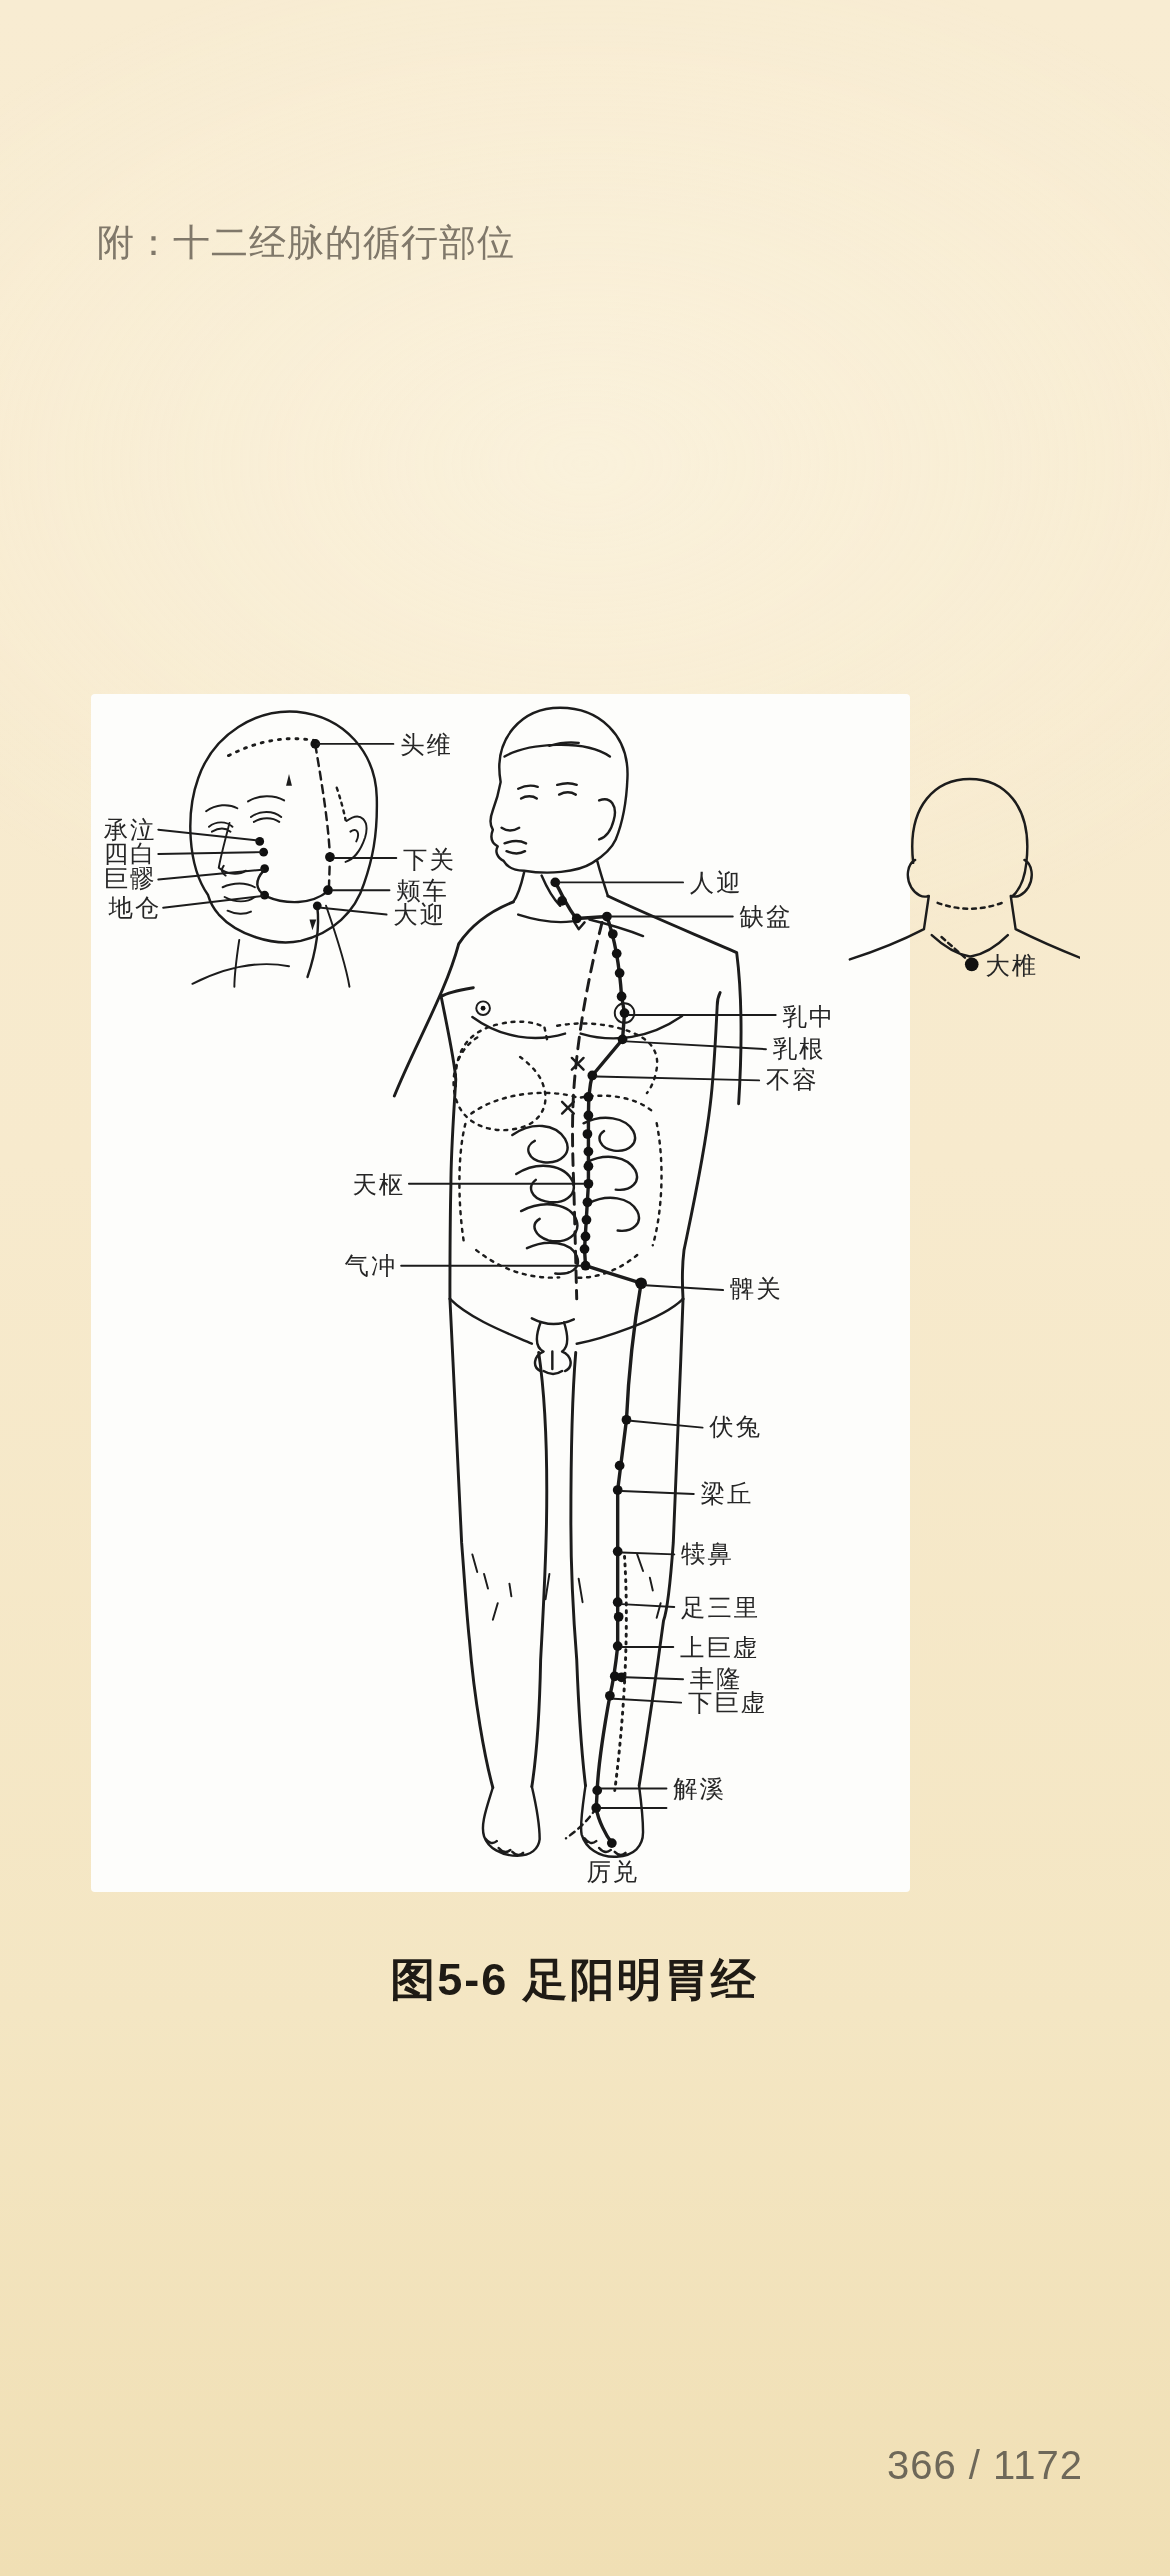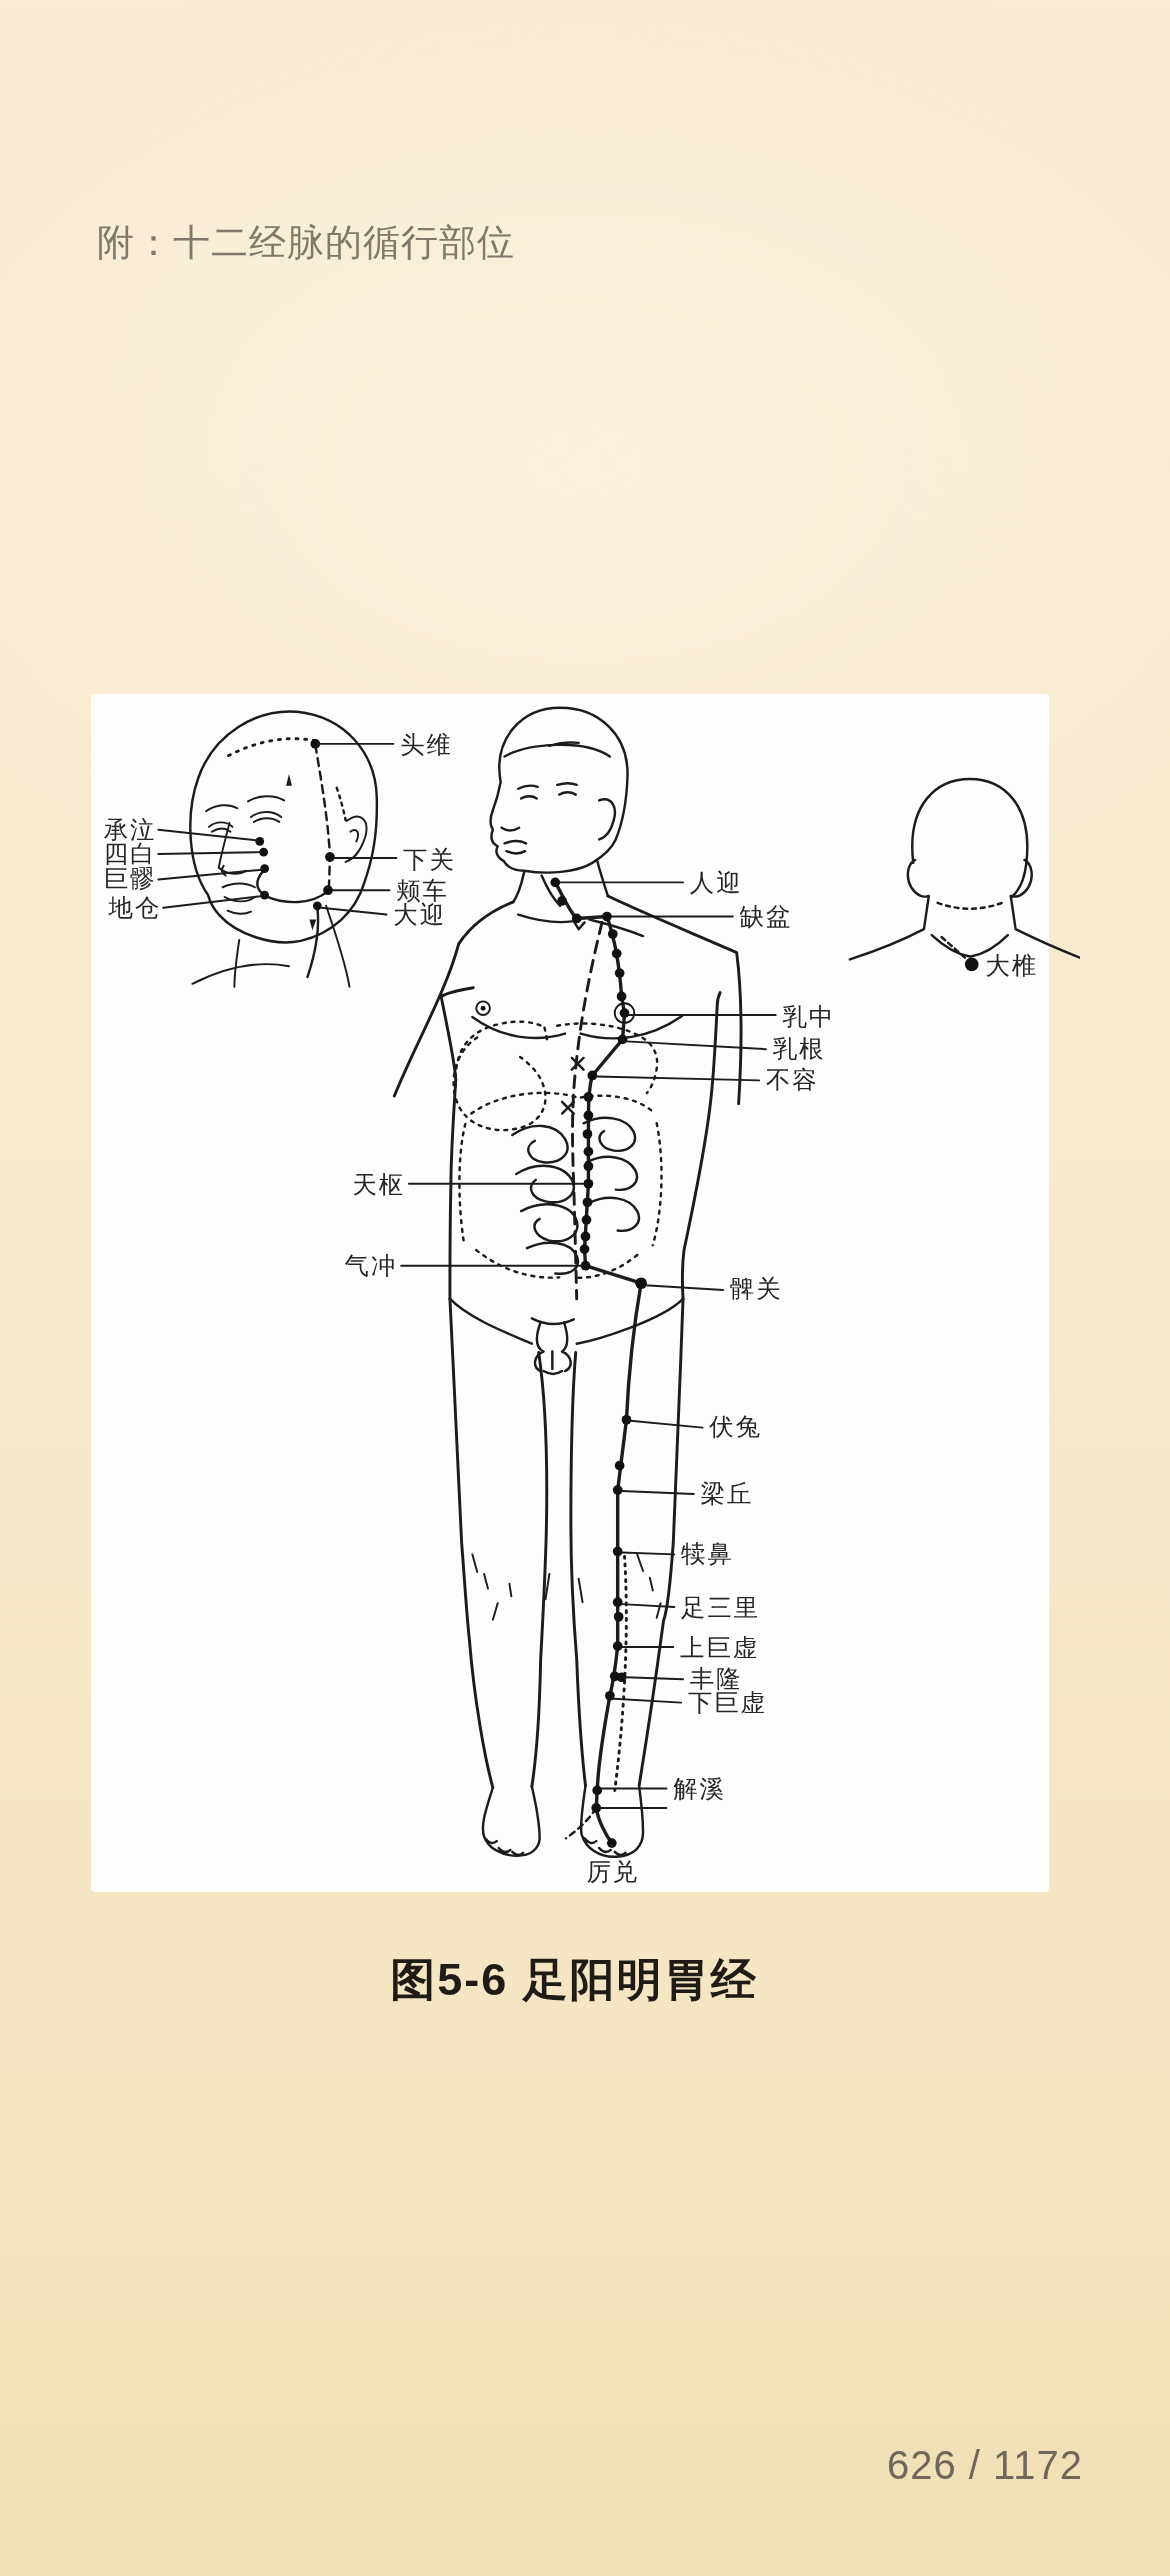--- a/index.html
+++ b/index.html
@@ -8,21 +8,21 @@
     background:
       radial-gradient(ellipse 1366px 878px at 50% 18%, rgba(255,252,240,.35), rgba(255,252,240,0) 60%),
       linear-gradient(180deg,#f8ecd2 0%,#f7eacd 45%,#f4e6c3 78%,#f0dfb4 100%);
     font-family:"Liberation Sans",sans-serif;
   }
   .header{
     position:absolute;left:97px;top:222px;
     font-size:37px;line-height:41px;color:#80786a;letter-spacing:1px;
   }
   .figure-panel{
-    position:absolute;left:91px;top:694px;width:958px;height:1198px;
+    position:absolute;left:91px;top:694px;width:819px;height:1198px;
     background:#fdfdfb;border-radius:3.9px;
   }
   .figure-panel svg{display:block;}
   .caption{
     position:absolute;left:0;top:1950px;width:1148px;text-align:center;
     font-size:45px;font-weight:bold;color:#1f1b15;letter-spacing:2px;
   }
   .page-indicator{
     position:absolute;right:88px;top:2443px;
     font-size:40px;color:#6e6859;letter-spacing:1px;
@@ -165,16 +165,16 @@
         <path class="ink" stroke-width="2.5" stroke-dasharray="5 4" d="M872,249 L897,271"></path>
         <circle class="dot" cx="903" cy="277" r="7"></circle>
         <text class="lbl" x="917" y="287">大椎</text>
       </g>
 
     </svg>
   </div>
 
   <div class="caption">图5-6 足阳明胃经</div>
 
-  <div class="page-indicator">626 / 1172</div>
+  <div class="page-indicator">366 / 1172</div>
 
 </div>
 
 
 </body></html>

